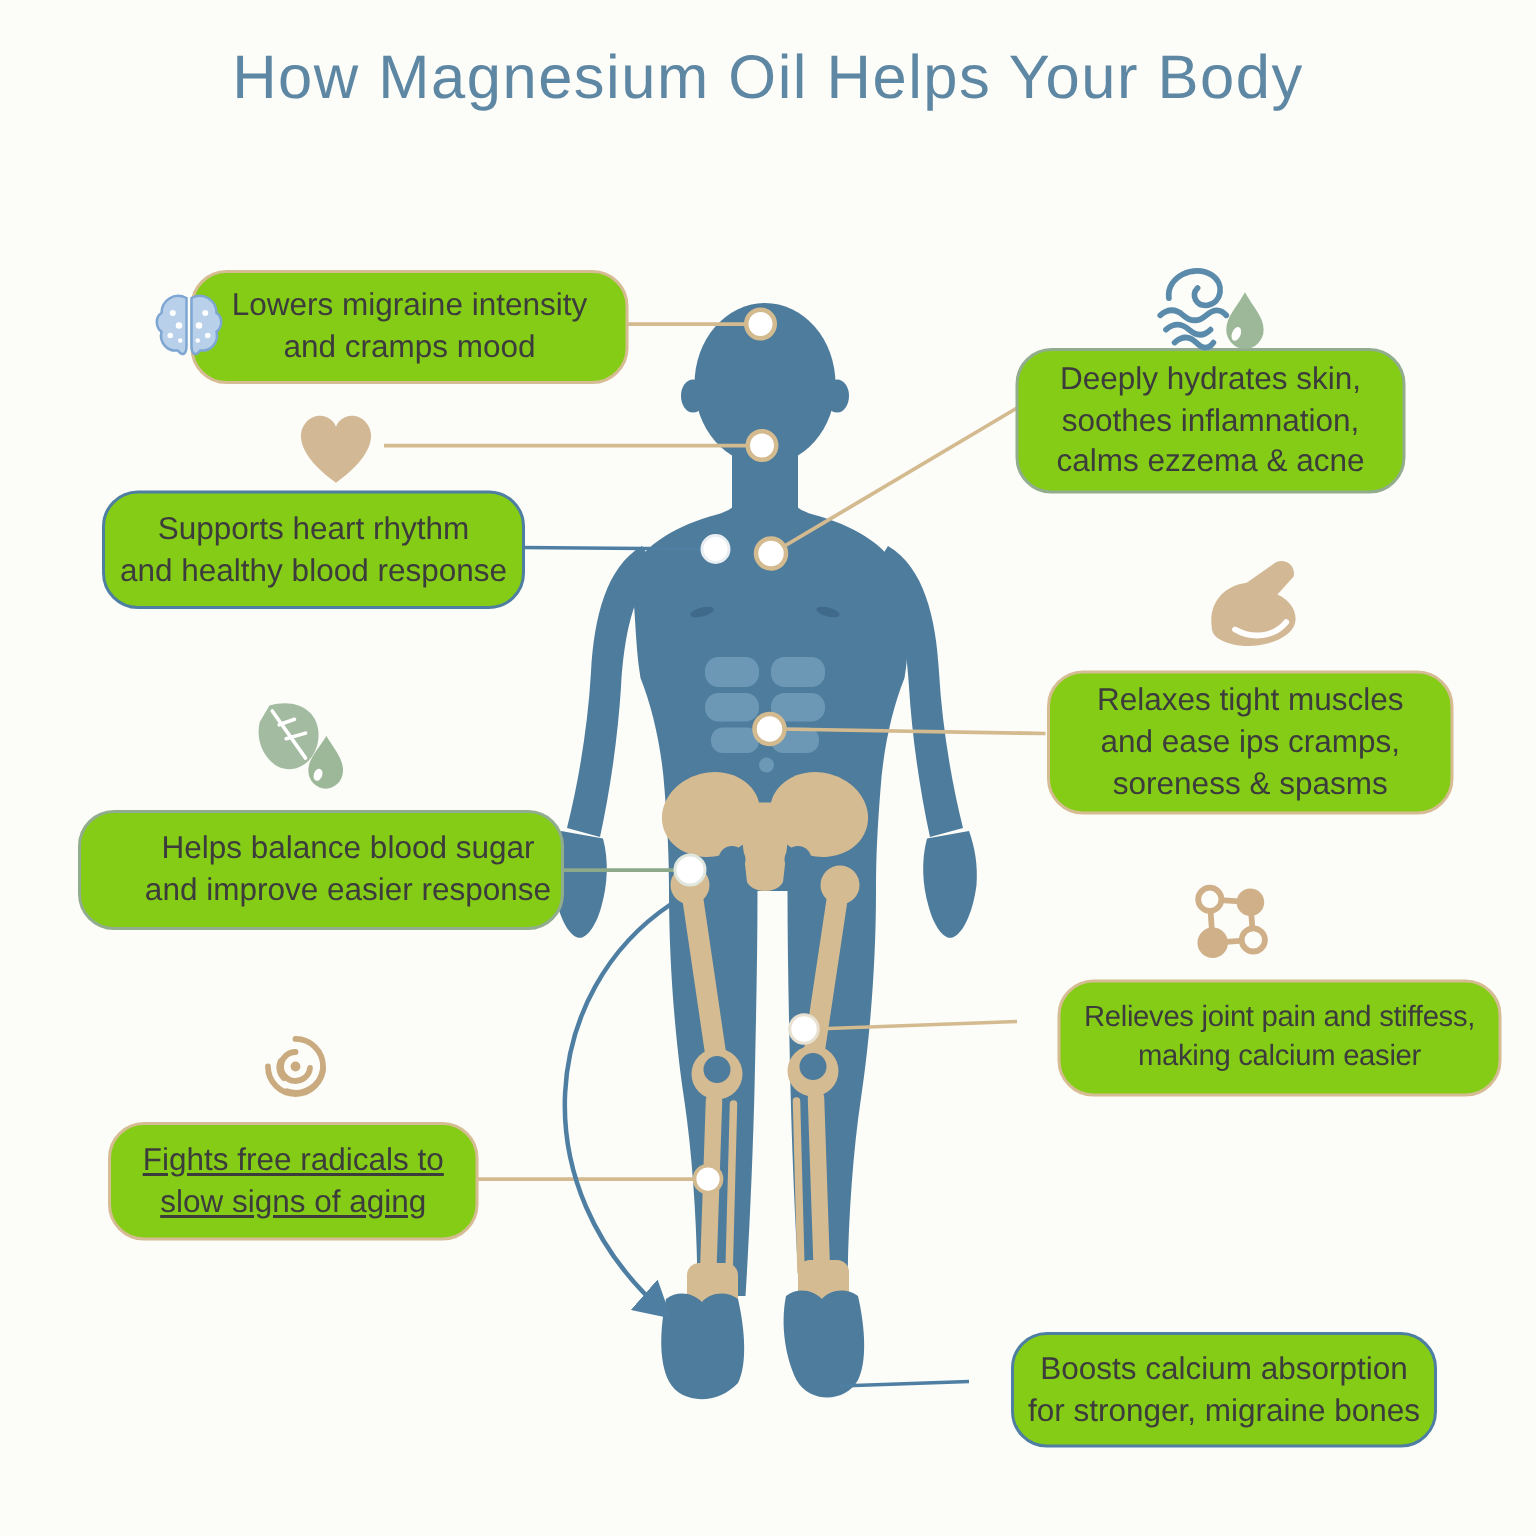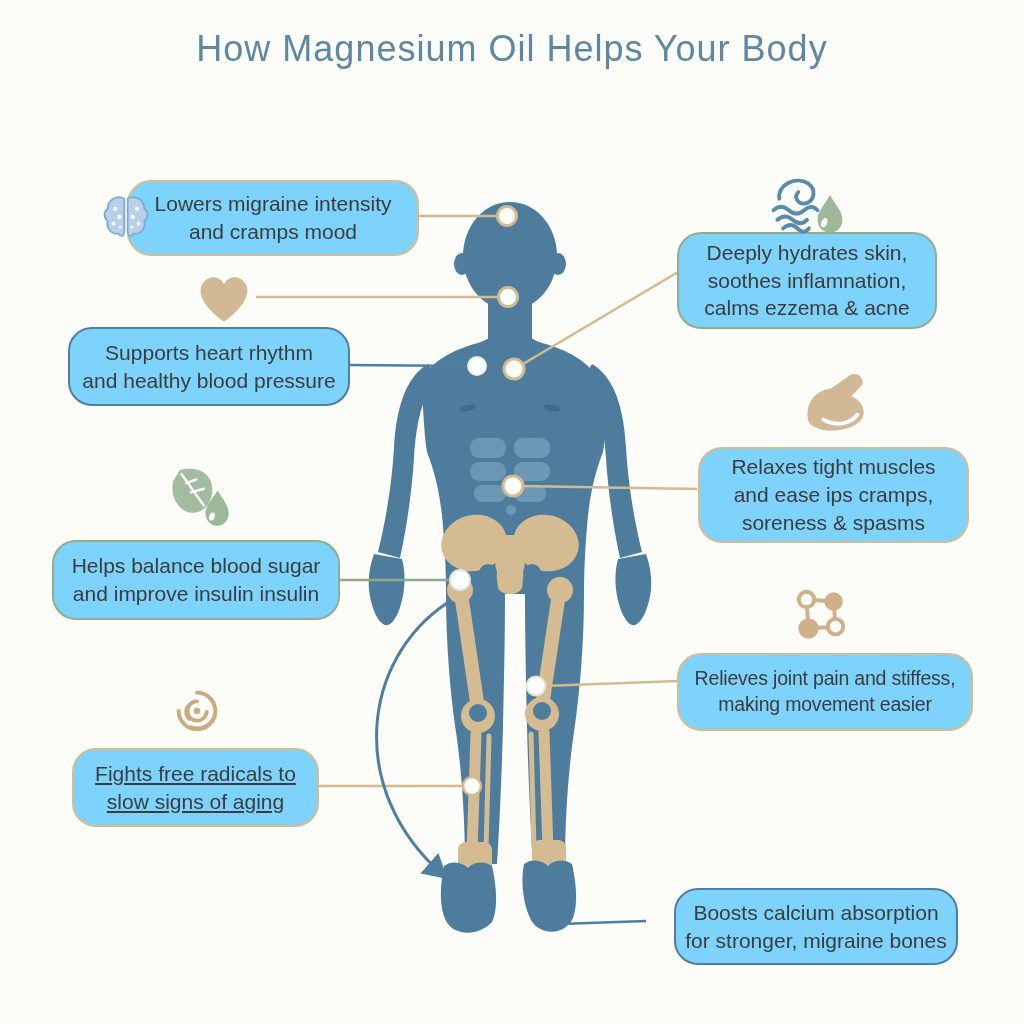--- a/index.html
+++ b/index.html
@@ -2,29 +2,29 @@
 <html><head>
 <meta charset="utf-8">
 <style>
   html,body{margin:0;padding:0;}
   .canvas{
     position:relative;width:1024px;height:1024px;overflow:hidden;
     background:#fcfcf9;font-family:"Liberation Sans",sans-serif;
   }
   .title{
     position:absolute;top:28px;left:0;width:1024px;text-align:center;
-    font-size:36px;font-weight:400;letter-spacing:1px;color:#5d87a3;margin:0;
+    font-size:41px;font-weight:400;letter-spacing:1px;color:#5d87a3;margin:0;
   }
   .callout{
-    position:absolute;border:2px solid;border-radius:24px;background:#7dd3fc;
+    position:absolute;border:2px solid;border-radius:24px;background:#84cc16;
     display:flex;flex-direction:column;justify-content:center;align-items:center;
     color:#3c3c3c;font-size:21px;line-height:1.32;text-align:center;
   }
   .callout span{display:block;white-space:nowrap;}
-  .callout.small{font-size:19.5px;letter-spacing:-0.2px;}
+  .callout.small{font-size:19.5px;letter-spacing:-0.2px;margin-left:28px;}
   .b-tan{border-color:#d6bc93;}
   .b-blue{border-color:#4e7fa3;}
   .b-green{border-color:#92ad8e;}
   .icon{position:absolute;}
   .icon svg{display:block;width:100%;height:100%;}
   .figure{position:absolute;left:0;top:0;}
 </style>
 </head>
 <body>
 
@@ -134,26 +134,26 @@
     </g>
   </svg>
 
   <div class="callout b-tan" style="left:127px;top:180px;width:288px;height:72px;">
     <span>Lowers migraine intensity</span>
     <span>and cramps mood</span>
   </div>
 
   <div class="callout b-blue" style="left:68px;top:327px;width:278px;height:75px;">
     <span>Supports heart rhythm</span>
-    <span>and healthy blood pressure</span>
-  </div>
-
-  <div class="callout b-green" style="left:52px;top:540px;width:284px;height:76px;">
+    <span>and healthy blood response</span>
+  </div>
+
+  <div class="callout b-green" style="left:52px;top:540px;width:284px;height:76px;padding-left:36px;">
     <span>Helps balance blood sugar</span>
-    <span>and improve insulin insulin</span>
+    <span>and improve easier response</span>
   </div>
 
   <div class="callout b-tan" style="left:72px;top:748px;width:243px;height:75px;text-decoration:underline;">
     <span>Fights free radicals to</span>
     <span>slow signs of aging</span>
   </div>
 
   <div class="callout b-tan" style="left:698px;top:447px;width:267px;height:92px;">
     <span>Relaxes tight muscles</span>
     <span>and ease ips cramps,</span>
@@ -161,21 +161,21 @@
   </div>
 
   <div class="callout b-green" style="left:677px;top:232px;width:256px;height:93px;">
     <span>Deeply hydrates skin,</span>
     <span>soothes inflamnation,</span>
     <span>calms ezzema &amp; acne</span>
   </div>
 
   <div class="callout b-tan small" style="left:677px;top:653px;width:292px;height:74px;">
     <span>Relieves joint pain and stiffess,</span>
-    <span>making movement easier</span>
+    <span>making calcium easier</span>
   </div>
 
   <div class="callout b-blue" style="left:674px;top:888px;width:280px;height:73px;">
     <span>Boosts calcium absorption</span>
     <span>for stronger, migraine bones</span>
   </div>
 
   <div class="icon" style="left:100px;top:192px;width:52px;height:50px;">
     <svg viewBox="0 0 60 60">
       <g stroke="#7ea6d2" stroke-width="2">

